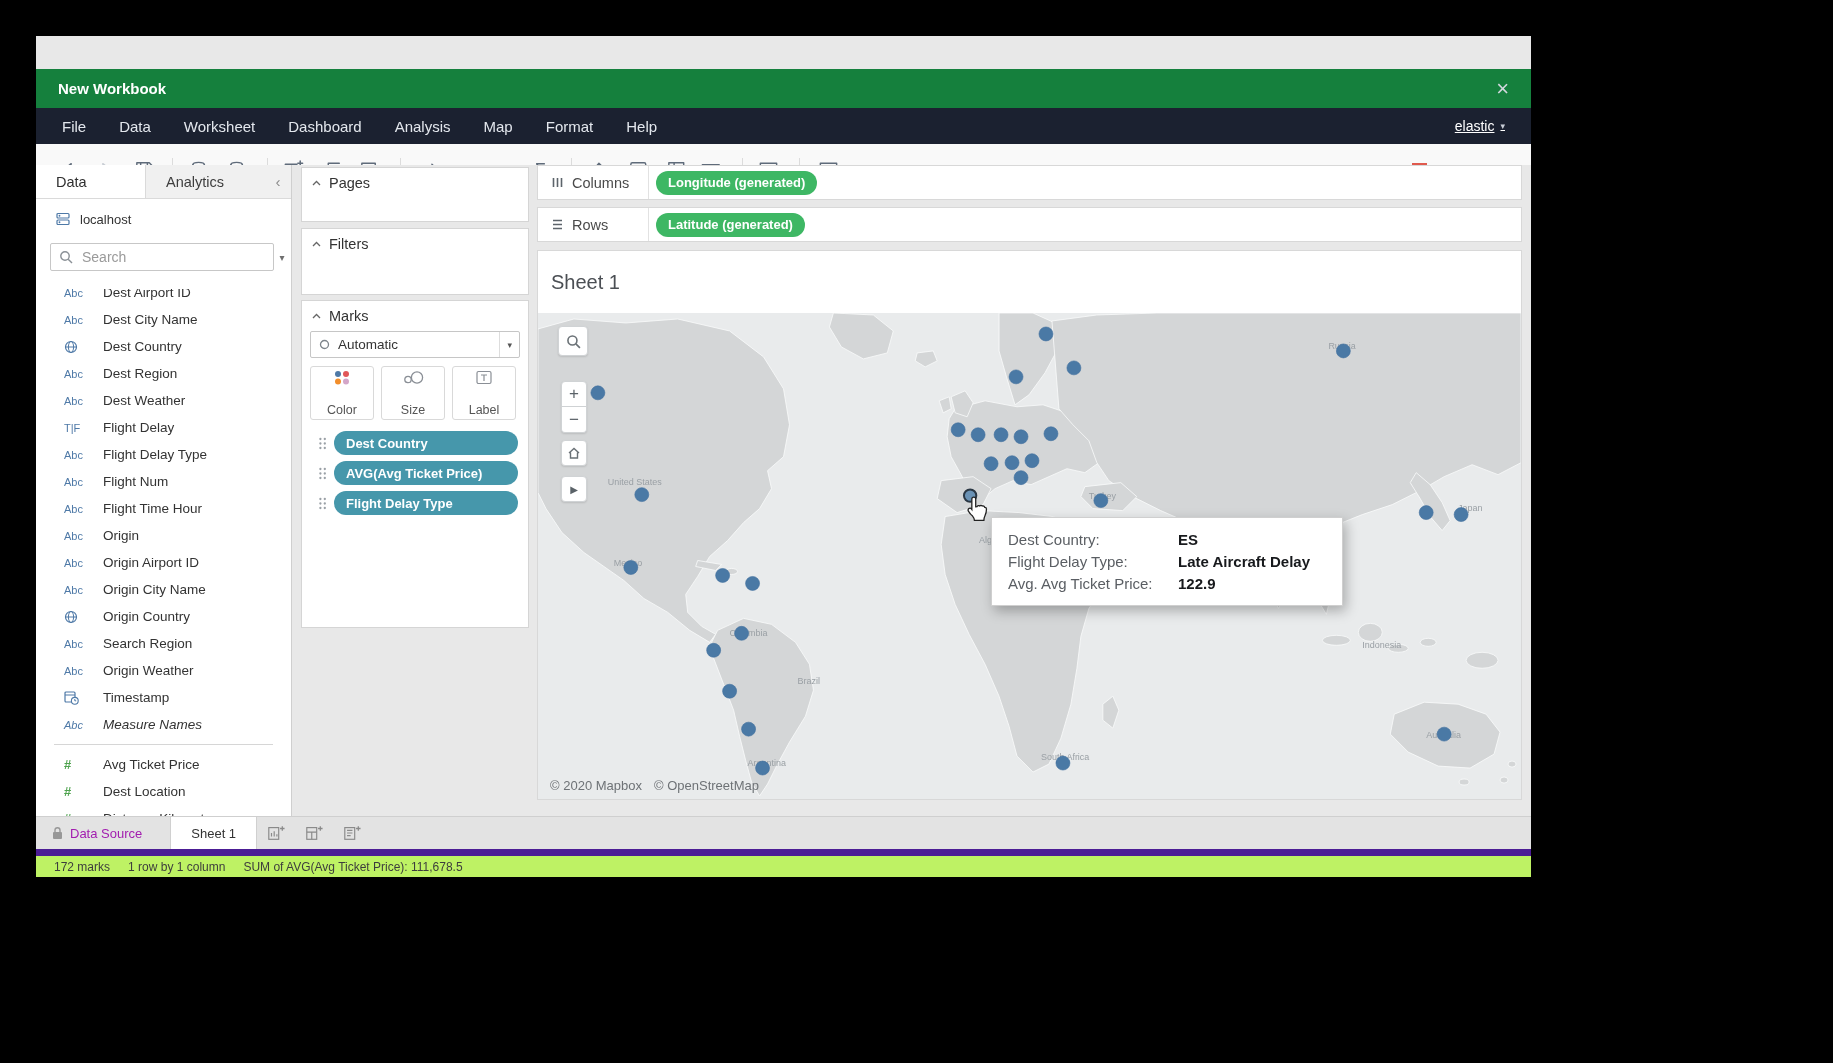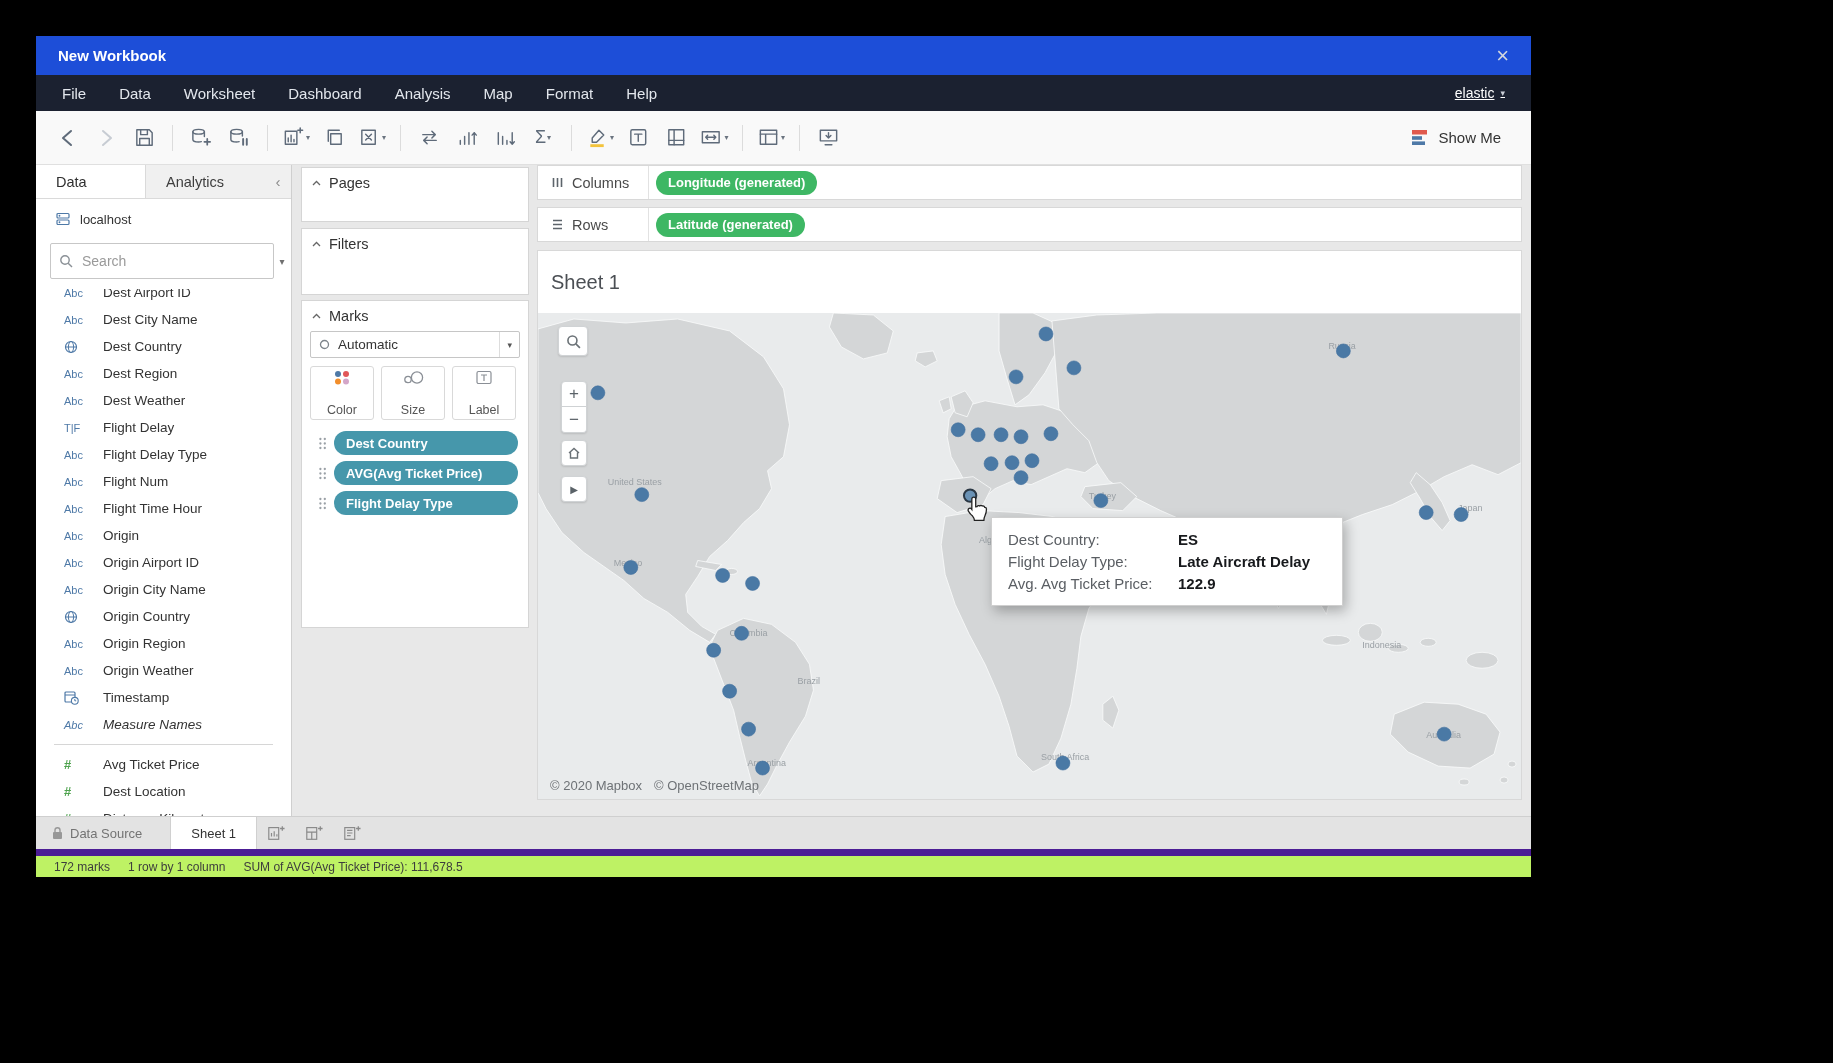--- a/index.html
+++ b/index.html
@@ -4,21 +4,21 @@
 <style>
   * { box-sizing: border-box; }
   html,body { margin:0; padding:0; }
   body {
     width:1833px; height:1063px; background:#000; position:relative;
     font-family:"Liberation Sans", sans-serif; overflow:hidden;
   }
   .app { position:absolute; left:36px; top:36px; width:1495px; height:841px; background:#e8e8e8; }
 
   
-  .titlebar { height:39px; background:#1d4ed8; display:flex; align-items:center; padding:0 22px; }
+  .titlebar { height:39px; background:#15803d; display:flex; align-items:center; padding:0 22px;margin-top:33px; }
   .titlebar .title { color:#fff; font-weight:bold; font-size:15px; }
   .titlebar .close { margin-left:auto; color:#d3d7de; font-size:22px; line-height:1; }
 
   
   .menubar { height:36px; background:#1b2130; display:flex; align-items:center; padding:0 26px; }
   .menu-items { display:flex; gap:33px; }
   .menu-item { color:#e3e7ed; font-size:15px; }
   .account { margin-left:auto; color:#fff; font-size:14px; display:flex; align-items:center; gap:6px;text-decoration:underline; }
   .caret-sm { font-size:9px; color:#c9ced6; }
 
@@ -37,21 +37,21 @@
 
   
   .datapane { position:absolute; left:0; top:0; width:256px; bottom:0; background:#fff; border-right:1px solid #cfcfcf; }
   .dp-tabs { display:flex; height:34px; border-bottom:1px solid #dadada; }
   .dp-tab { display:flex; align-items:center; font-size:14.5px; padding-left:20px; }
   .dp-tab.active { width:110px; background:#fff; color:#2f2f2f; border-right:1px solid #dadada; }
   .dp-tab.inactive { flex:1; background:#f0f0f0; color:#3d3d3d; }
   .dp-collapse { width:26px; background:#f0f0f0; display:flex; align-items:center; justify-content:center; color:#8b8b8b; font-size:15px; }
   .dp-conn { height:40px; display:flex; align-items:center; gap:9px; padding-left:19px; font-size:13px; color:#333; }
   .dp-search-row { display:flex; align-items:center; padding:4px 4px 6px 14px; gap:3px; }
-  .searchbox { flex:1; height:36px; border:1px solid #c7c7c7; border-radius:2px; display:flex; align-items:center; gap:7px; padding:0 8px; background:#fff; }
+  .searchbox { flex:1; height:28px; border:1px solid #c7c7c7; border-radius:2px; display:flex; align-items:center; gap:7px; padding:0 8px; background:#fff; }
   .searchbox input { border:none; outline:none; flex:1; font-size:14px; color:#333; font-family:inherit; background:transparent; min-width:0; }
   .searchbox input::placeholder { color:#9a9a9a; }
   .dp-search-caret { color:#6f6f6f; font-size:10px; width:18px; text-align:center; }
   .fieldlist { position:absolute; top:124px; left:0; right:0; bottom:0; overflow:hidden; }
   .fieldlist ul { list-style:none; margin:-10px 0 0 0; padding:0; }
   .frow { height:27px; display:flex; align-items:center; padding-left:28px; gap:9px; font-size:13.5px; color:#333; white-space:nowrap; }
   .frow.italic { font-style:italic; }
   .fi { width:30px; display:flex; align-items:center; color:#4e79a7; font-size:11px; flex:none; }
   .fi.num { color:#4fa34f; font-size:13px; font-weight:bold; }
   .fdivider { height:1px; background:#d6d6d6; margin:6px 18px; }
@@ -92,21 +92,21 @@
   #ctl-expand{ left:23px; top:163px; width:26px; height:26px; font-size:10px; }
   .tooltipbox { position:absolute; left:453px; top:204px; width:352px; background:#fff; border:1px solid #cfcfcf; box-shadow:3px 5px 12px rgba(0,0,0,.28); padding:13px 16px; }
   .ttgrid { display:grid; grid-template-columns:170px 1fr; row-gap:5px; font-size:15px; }
   .ttlabel { color:#5a5e63; }
   .ttvalue { color:#17191c; font-weight:bold; }
   .attribution { position:absolute; left:12px; bottom:6px; font-size:13px; color:#6e7276; display:flex; gap:12px; }
   .cursorhand { position:absolute; left:427px; top:182px; }
 
   
   .tabsrow { position:absolute; left:0; right:0; bottom:28px; height:33px; background:#e3e3e3; border-top:1px solid #cfcfcf; display:flex; align-items:stretch; font-size:13px; }
-  .ds-tab { display:flex; align-items:center; gap:7px; padding:0 28px 0 16px; color:#737373; }
+  .ds-tab { display:flex; align-items:center; gap:7px; padding:0 28px 0 16px; color:#a21caf; }
   .sheet-tab { background:#fff; display:flex; align-items:center; padding:0 20px; color:#333; border-left:1px solid #d0d0d0; border-right:1px solid #d0d0d0; }
   .newbtn { width:38px; display:flex; align-items:center; justify-content:center; color:#8a8a8a; }
   .statusbar { position:absolute; left:0; right:0; bottom:0; height:28px; background:#bef264; border-top:7px solid #4c1d95; display:flex; align-items:center; gap:18px; padding-left:18px; font-size:12px; color:#3d3d3d; }
 </style>
 </head>
 <body>
 
 <div class="app">
 
   <div class="titlebar">
@@ -349,21 +349,21 @@
                 <svg width="14" height="14" viewBox="0 0 14 14">
                   <circle cx="7" cy="7" r="5.5" fill="none" stroke="#4e79a7" stroke-width="1.2"></circle>
                   <ellipse cx="7" cy="7" rx="2.6" ry="5.5" fill="none" stroke="#4e79a7" stroke-width="1"></ellipse>
                   <line x1="1.5" y1="7" x2="12.5" y2="7" stroke="#4e79a7" stroke-width="1"></line>
                 </svg>
               </span>
               <span>Origin Country</span>
             </li>
             <li class="frow">
               <span class="fi">Abc</span>
-              <span>Origin Region</span>
+              <span>Search Region</span>
             </li>
             <li class="frow">
               <span class="fi">Abc</span>
               <span>Origin Weather</span>
             </li>
             <li class="frow">
               <span class="fi">
                 <svg width="15" height="15" viewBox="0 0 15 15">
                   <rect x="1" y="2" width="10" height="10" rx="1" fill="none" stroke="#4e79a7" stroke-width="1.2"></rect>
                   <line x1="1" y1="5" x2="11" y2="5" stroke="#4e79a7" stroke-width="1"></line>

